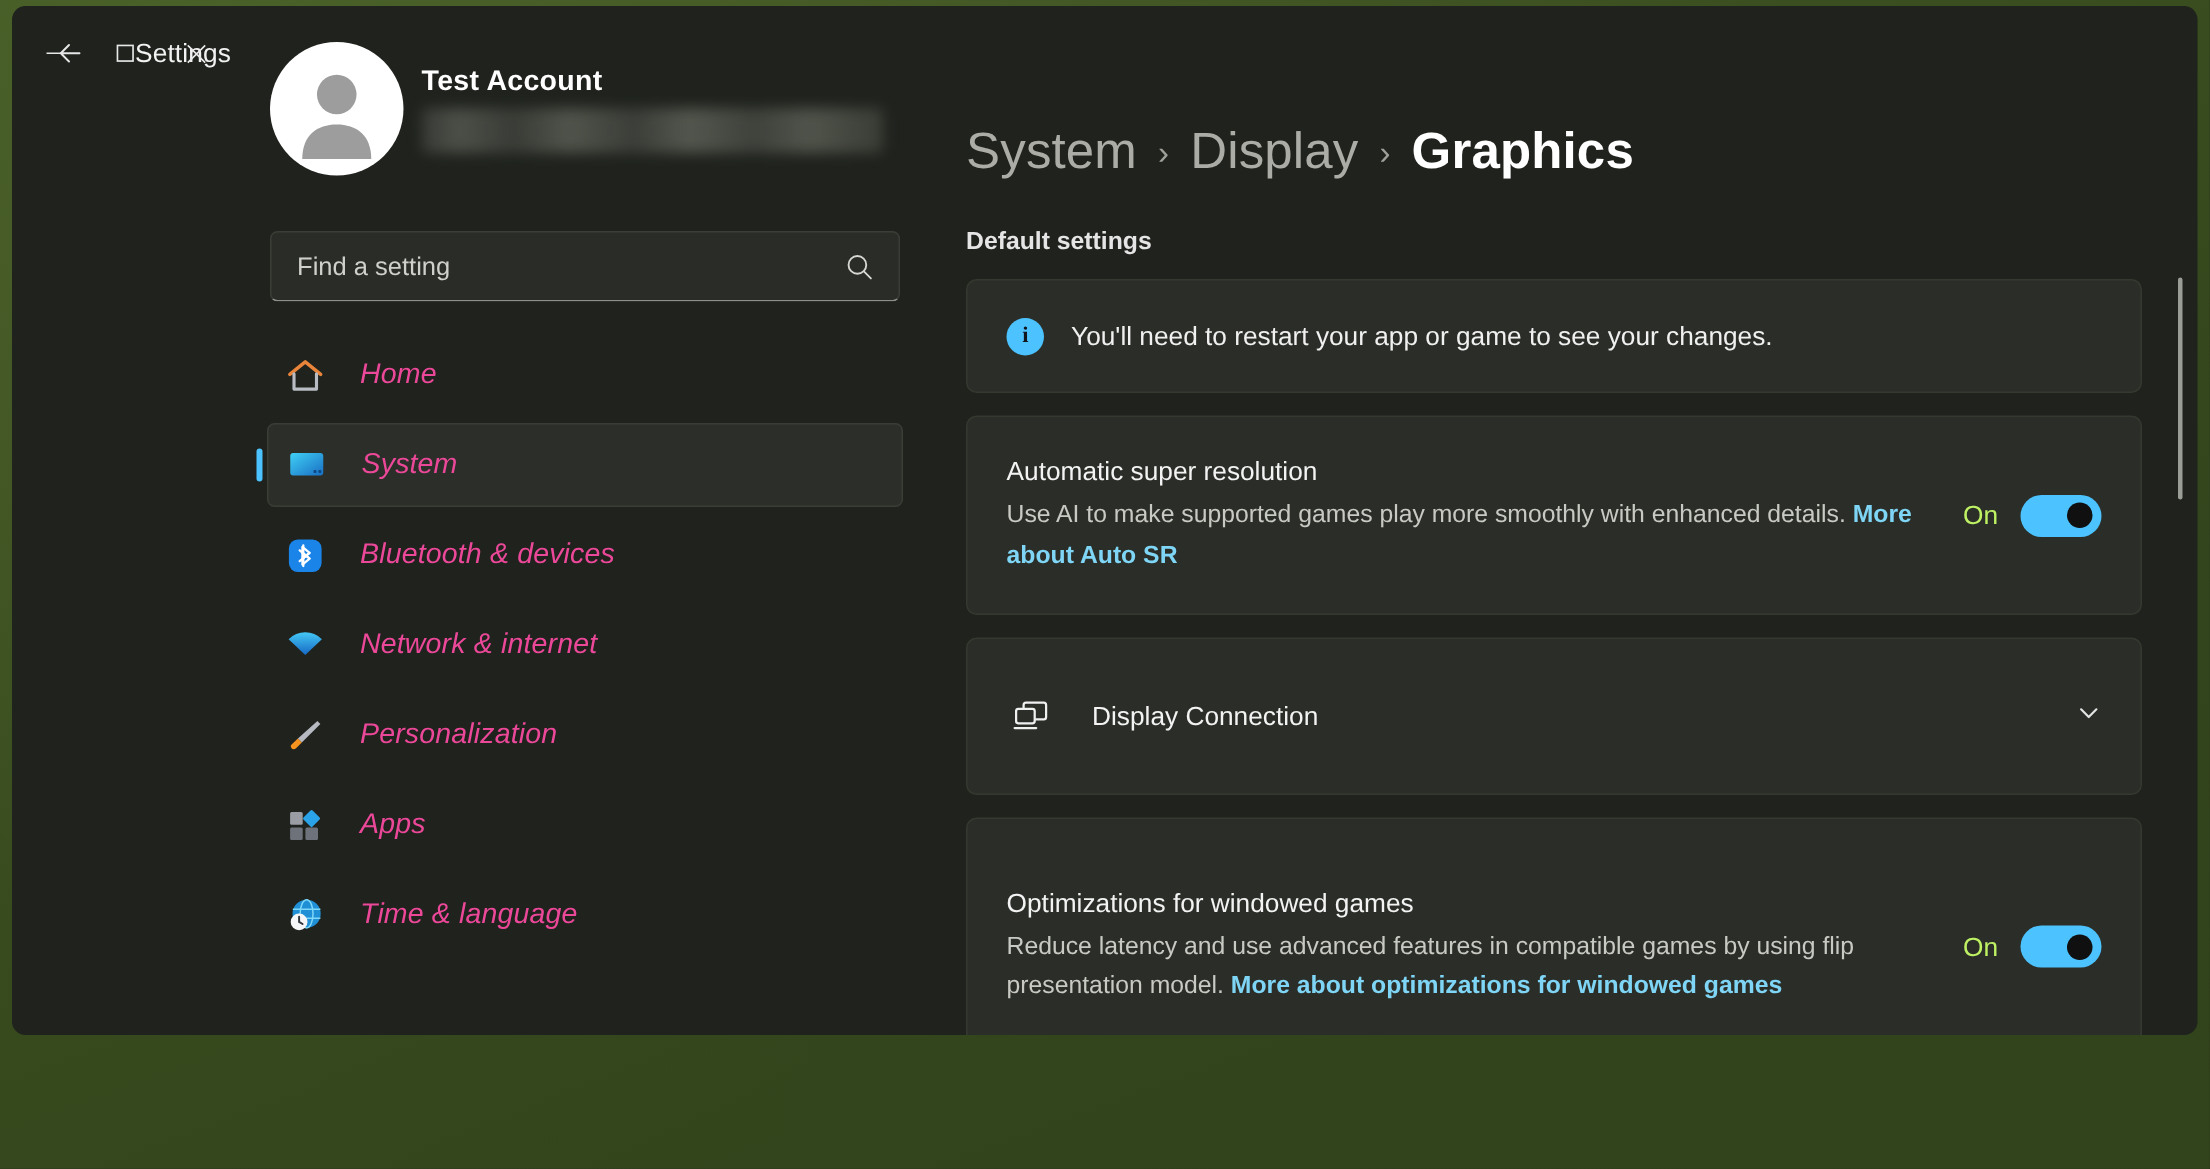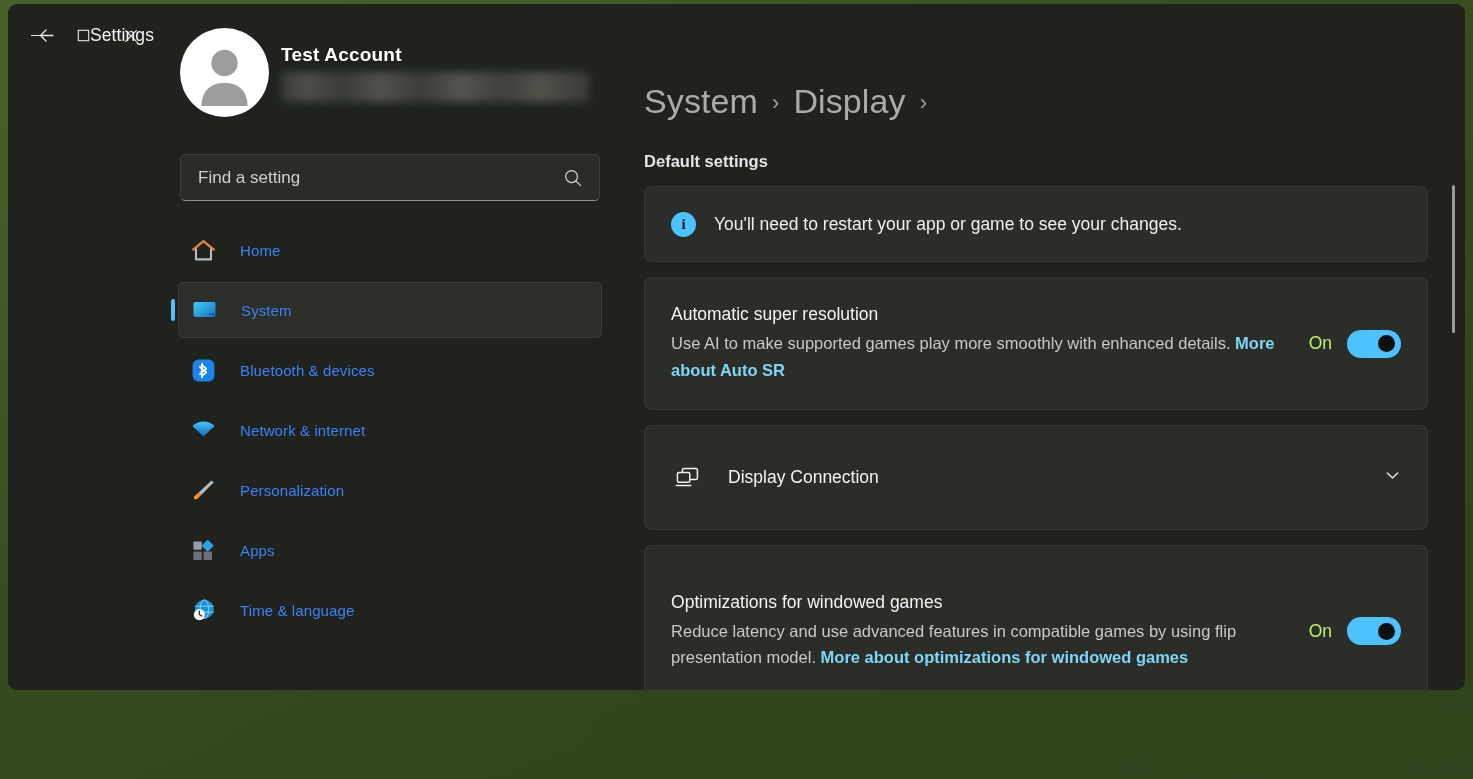--- a/index.html
+++ b/index.html
@@ -150,23 +150,24 @@
     border-radius:2px;
     background:#4cc2ff;
   }
   .nav-icon {
     width:29px; height:29px;
     flex:0 0 29px;
     display:flex; align-items:center; justify-content:center;
     margin-right:22px;
   }
   .nav-label {
-    font-size:15px;
-    color:#3b82f6;
+    font-size:19px;
+    color:#ec4899;
     letter-spacing:.1px;
+    font-style:italic;
   }
 
   
   .main {
     flex:1;
     min-width:0;
     padding:0 0 0 0;
     position:relative;
     overflow:hidden;
   }
@@ -445,20 +446,21 @@
       </div>
     </div>
 
     <div class="main">
 
       <div class="breadcrumb">
         <span class="crumb">System</span>
         <span class="crumb-sep">›</span>
         <span class="crumb">Display</span>
         <span class="crumb-sep">›</span>
+        <span class="crumb current">Graphics</span>
       </div>
 
       <div class="section-title">Default settings</div>
 
       <div class="card info">
         <div class="info-icon">i</div>
         <div class="info-text">You'll need to restart your app or game to see your changes.</div>
       </div>
 
       <div class="card setting">

